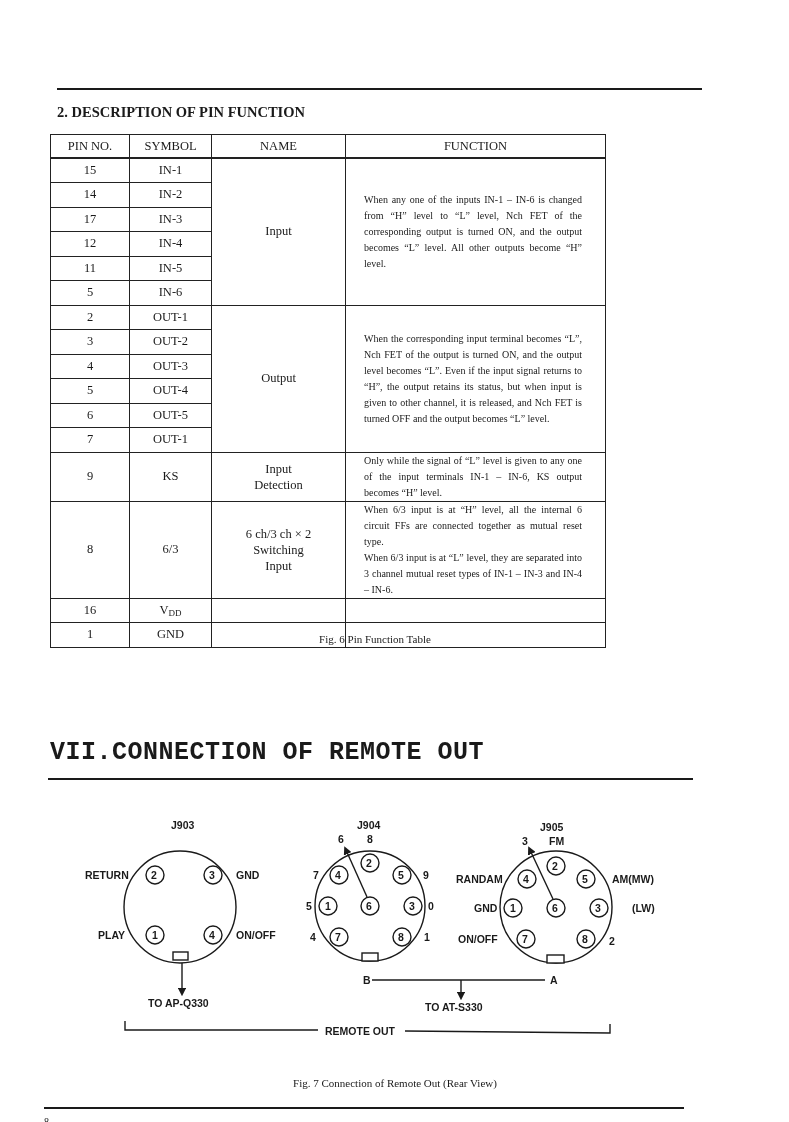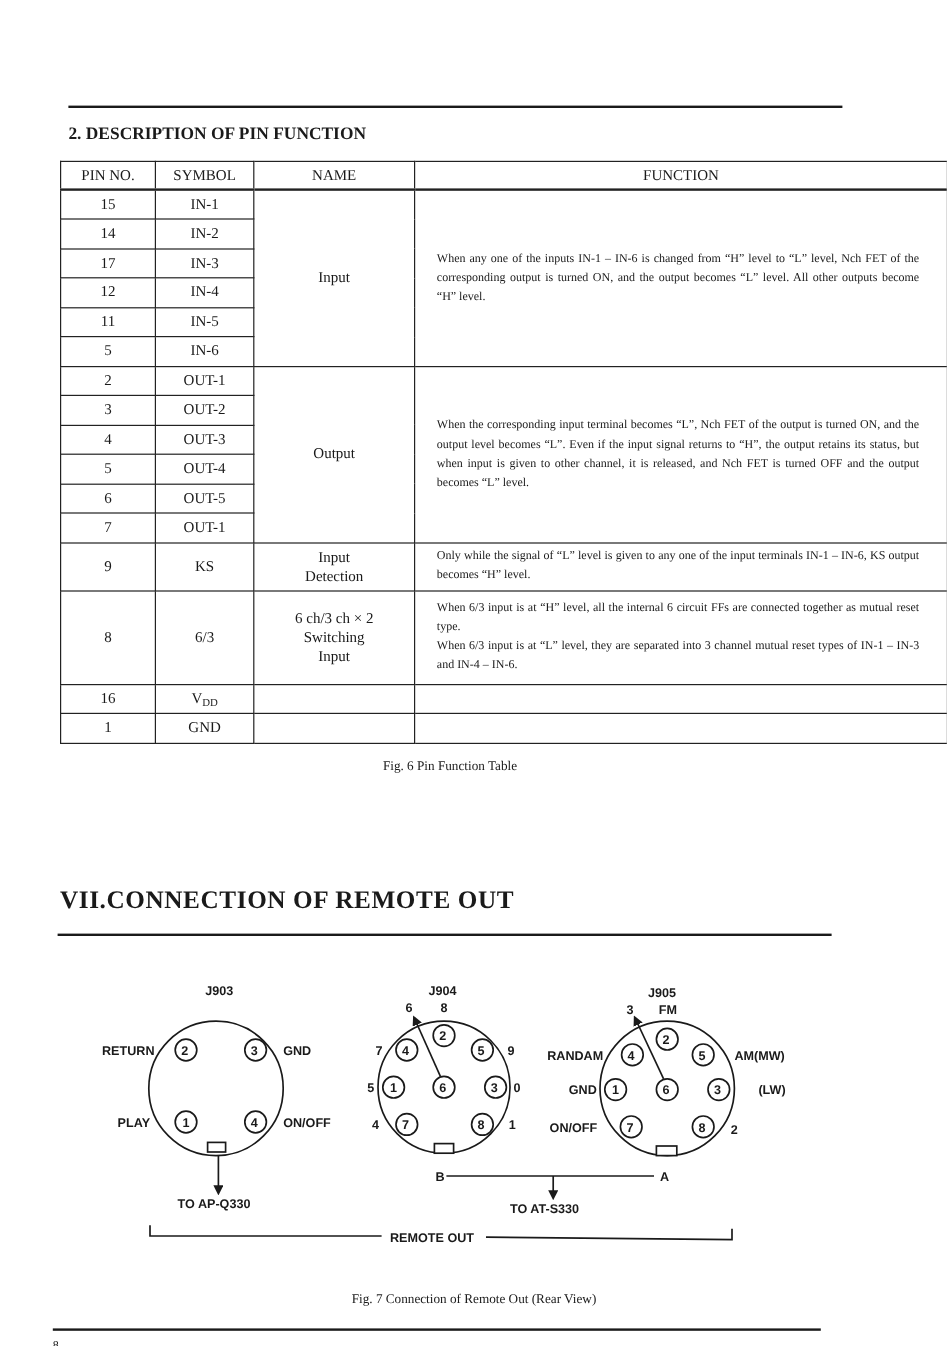--- a/index.html
+++ b/index.html
@@ -1,25 +1,25 @@
 <!DOCTYPE html>
 <html><head>
 <meta charset="utf-8">
 <style>
   html, body { margin: 0; padding: 0; background: #ffffff; }
   body { width: 789px; height: 1122px; position: relative; overflow: hidden; color: #1a1a1a; font-family: "Liberation Serif", serif; }
   .rule { position: absolute; background: #1a1a1a; }
   .sec-title { position: absolute; left: 57px; top: 104px; font-weight: bold; font-size: 14.5px; font-family: "Liberation Serif", serif; }
-  table.pins { position: absolute; left: 50px; top: 134px; width: 740px; border-collapse: collapse; font-size: 12.5px; font-family: "Liberation Serif", serif; }
+  table.pins { position: absolute; left: 50px; top: 134px; width: 556px; border-collapse: collapse; font-size: 12.5px; font-family: "Liberation Serif", serif; }
   table.pins td, table.pins th { border: 1px solid #222; text-align: center; font-weight: normal; padding: 0; }
   table.pins th { height: 22px; border-bottom: 2px solid #222; }
   table.pins td.fn { text-align: justify; padding: 0 23px 0 18px; line-height: 16px; font-size: 10px; }
   table.pins tr.r { height: 24.5px; }
   .caption { position: absolute; font-size: 11px; font-family: Liberation Serif, serif; text-align: center; }
-  .big-title { position: absolute; left: 50px; top: 738px; font-family: Liberation Serif, serif; font-weight: bold; font-size: 21px; letter-spacing: 0.5px; }
+  .big-title { position: absolute; left: 50px; top: 738px; font-family: Liberation Mono, monospace; font-weight: bold; font-size: 25px; letter-spacing: 0.5px; }
   svg text { font-family: "Liberation Sans", sans-serif; font-weight: bold; }
   .pagenum { position: absolute; left: 44px; top: 1116px; font-size: 10px; }
 </style>
 </head>
 <body>
 
 <div class="rule" style="left:57px; top:88px; width:645px; height:1.5px;"></div>
 
 <div class="sec-title">2. DESCRIPTION OF PIN FUNCTION</div>
 

